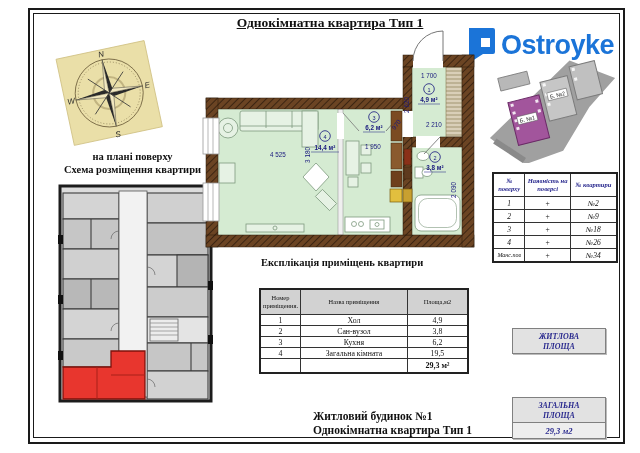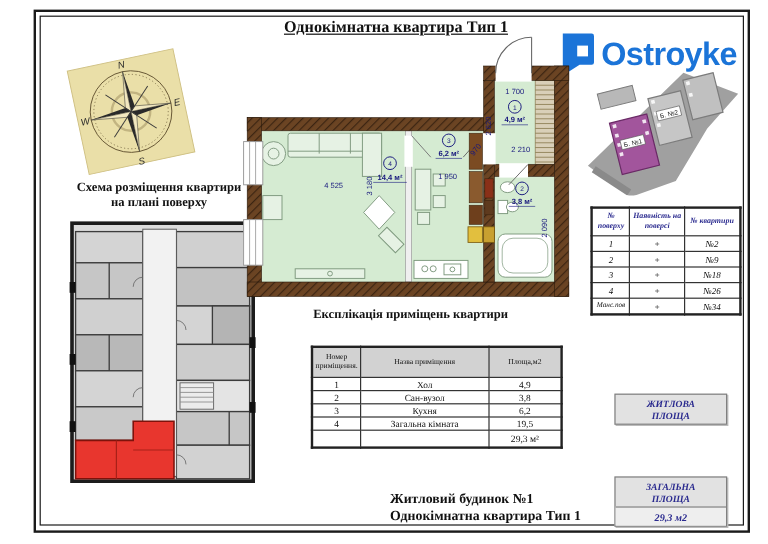--- a/index.html
+++ b/index.html
@@ -16,21 +16,21 @@
   table{border-collapse:collapse;}
   .floors{width:126px;font-family:"Liberation Serif",serif;border:2px solid #222;}
   .floors td{border:1px solid #333;text-align:center;vertical-align:middle;padding:1px 1px;}
   .floors .hd td{color:#2b2b8f;font-weight:bold;font-style:italic;font-size:6.6px;line-height:1.15;height:20px;}
   .floors .bd td{font-style:italic;font-size:7.5px;height:10px;}
   .floors .bd.small td.c1{font-size:6px;}
   .expl{width:210px;border:2px solid #222;font-family:"Liberation Serif",serif;}
   .expl td{border:1px solid #333;text-align:center;vertical-align:middle;}
   .expl .hd td{background:#d2d2d2;font-size:6.4px;line-height:1.2;height:22px;padding:1px 2px;}
   .expl .bd td{font-size:7.8px;height:10px;padding:0 2px;}
-  .expl .tot td{font-size:8px;height:11px;font-weight:normal;}
+  .expl .tot td{font-size:8px;height:11px;font-weight:bold;}
   .expl-title{font-weight:bold;font-size:10.5px;}
   .badge{width:92px;border:1px solid #808080;background:#e2e2e2;text-align:center;
          color:#2b2b8f;font-weight:bold;font-style:italic;box-shadow:1px 1px 0 #bbb;margin-top:32px;}
   .badge .t{font-size:8px;line-height:9.5px;padding:3px 2px 2px;}
   .badge .v{font-size:8.5px;border-top:1px solid #808080;background:#eeeeee;padding:2.5px 0;}
   .footer{font-weight:bold;font-size:11.5px;line-height:14px;}
   svg text{font-family:"Liberation Sans",sans-serif;}
   .dim{fill:#17177d;font-size:6.3px;}
   .area{fill:#17177d;font-size:6.3px;font-weight:bold;}
   .rnum{fill:#17177d;font-size:5.5px;}
@@ -134,22 +134,22 @@
   </tr>
   <tr class="bd small">
     <td class="c1">Манс.пов</td>
     <td>+</td>
     <td>№34</td>
   </tr>
 </tbody>
   </table>
 
 <div class="abs schema-title" style="left:40px;top:150px;width:185px;">
+  <div>на плані поверху</div>
   <div>Схема розміщення квартири</div>
-  <div>на плані поверху</div>
 </div>
 
 <svg class="abs" style="left:57px;top:183px;" width="157" height="222" viewBox="0 0 157 222">
   <rect x="3" y="3" width="151" height="215" fill="#dcdcdc" stroke="#1c1c1c" stroke-width="3"></rect>
   <g stroke="#3c3c3c" stroke-width="1.1">
     <rect x="6" y="10" width="56" height="26" fill="#d4d4d4"></rect>
     <rect x="6" y="36" width="56" height="30" fill="#c6c6c6"></rect>
     <rect x="6" y="66" width="56" height="30" fill="#d0d0d0"></rect>
     <rect x="6" y="96" width="56" height="30" fill="#b8b8b8"></rect>
     <rect x="6" y="126" width="56" height="30" fill="#d4d4d4"></rect>
@@ -368,16 +368,16 @@
   </div>
 </div>
 <div class="abs badge" style="left:512px;top:365px;">
   <div class="t">
     <div>ЗАГАЛЬНА</div>
     <div>ПЛОЩА</div>
   </div>
   <div class="v">29,3 м2</div>
 </div>
 
-<div class="abs footer" style="left:313px;top:409px;width:260px;margin-left:12px;">
+<div class="abs footer" style="left:313px;top:409px;width:260px;">
   <div>Житловий будинок №1</div>
   <div>Однокімнатна квартира Тип 1</div>
 </div>
 
 </body></html>

